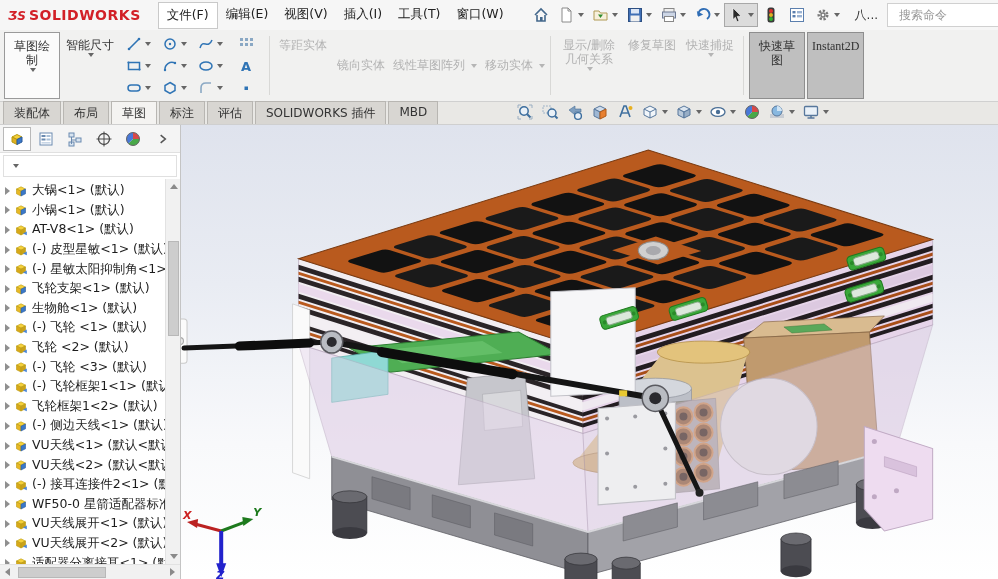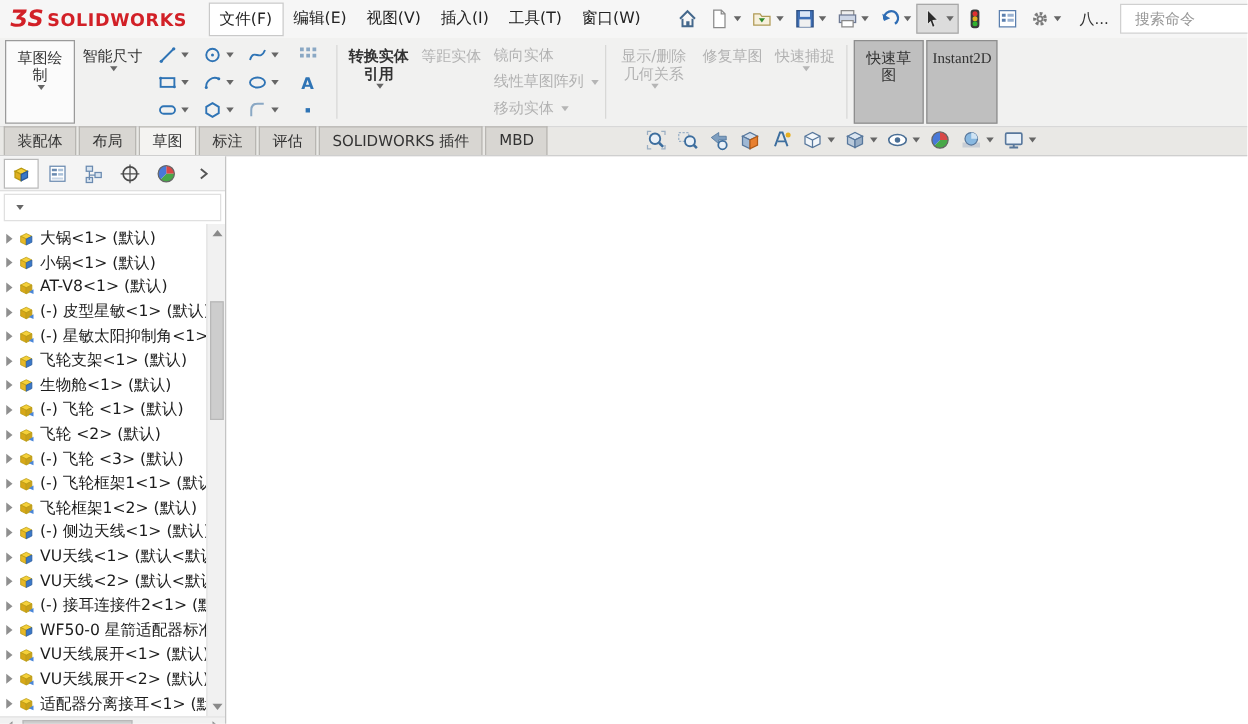--- a/index.html
+++ b/index.html
@@ -7,21 +7,21 @@
     font-family:"DejaVu Sans","Liberation Sans",sans-serif; font-size:12px; color:#333; background:#fff; }
   .icn { display:inline-flex; align-items:center; justify-content:center; }
   .icn svg { display:block; }
   .caret { width:0;height:0;border-left:3.5px solid transparent;border-right:3.5px solid transparent;
     border-top:4px solid #666; display:inline-block; margin-left:2px; flex:none; }
   .caret.dis { border-top-color:#b5b5b5; }
 
   
   .menubar { height:30px; display:flex; align-items:center; background:#f6f6f6; padding:0 8px; gap:1px; }
   .logo { display:flex; align-items:baseline; gap:3px; margin-right:16px; flex:none; }
-  .logo-mark { color:#d22027; font-weight:bold; font-style:italic; font-size:18px; }
+  .logo-mark { color:#d22027; font-weight:bold; font-style:italic; font-size:12px; }
   .logo-text { color:#d22027; font-weight:bold; font-size:14px; letter-spacing:.5px; }
   .menu-item { padding:4px 8px; font-size:12.5px; color:#222; white-space:nowrap; }
   .menu-item.first { background:#fff; border:1px solid #c9c9c9; }
   .pinbtn { margin:0 10px 0 4px; }
   .qt-btn { display:flex; align-items:center; padding:2px 3px; border:1px solid transparent; }
   .qt-btn.pressed { background:#dcdcdc; border-color:#a8a8a8; }
   .user-label { margin:0 8px 0 10px; color:#333; white-space:nowrap; }
   .search-wrap { margin-left:auto; display:flex; align-items:center; background:#fff;
     border:1px solid #d0d0d0; width:210px; height:24px; padding:0 5px; gap:6px; flex:none; }
   .search-placeholder { color:#999; flex:1; white-space:nowrap; overflow:hidden; }
@@ -32,35 +32,35 @@
   .rb-sep { width:1px; background:#d8d8d6; margin:4px 3px; flex:none; }
   .rb-big { display:flex; flex-direction:column; align-items:center; justify-content:flex-start;
     padding:5px 4px 1px; text-align:center; font-size:12px; line-height:1.15; color:#333; flex:none; max-width:56px; }
   .rb-big .lbl { margin-top:2px; }
   .rb-big.selected { border:1px solid #9a9a9a; background:#fbfbfb; }
   .rb-big.disabled { color:#b2b2b2; }
   .rb-big.pressed { background:#bfbfbf; border:1px solid #8e8e8e;font-family:Liberation Serif, serif; }
   .sk-grid { display:grid; grid-template-columns:repeat(4,36px); grid-auto-rows:22px;
     align-content:center; flex:none; }
   .sk-btn { display:flex; align-items:center; justify-content:center; gap:1px; }
-  .rb-col { display:flex; flex-direction:column; justify-content:center; gap:4px; color:#b2b2b2; flex:none; }
+  .rb-col { display:flex; justify-content:center; gap:4px; color:#b2b2b2; flex:none; }
   .rb-row { display:flex; align-items:center; gap:4px; white-space:nowrap; }
 
   
   .tabrow { height:23px; background:#e9e8e5; border-bottom:1px solid #cfcfcf;
     display:flex; align-items:flex-end; position:relative; }
   .tabs { display:flex; margin-left:3px; }
   .tab { padding:3px 10px 2px; font-size:12px; background:#d8d6d2; border:1px solid #b8b6b2;
     border-bottom:none; margin-right:2px; color:#333; white-space:nowrap; }
   .tab.active { background:#f4f3f1; }
   .hud { position:absolute; left:516px; top:1px; display:flex; align-items:center; gap:7px; }
   .hud-btn { display:flex; align-items:center; gap:1px; }
 
   
-  .main { display:flex; height:454px;flex-direction:column; }
+  .main { display:flex; height:454px; }
   .panel { width:181px; background:#fff; border-right:1px solid #c4c4c4;
     display:flex; flex-direction:column; position:relative; flex:none; }
   .panel-tabs { height:28px; display:flex; align-items:center; background:#f4f4f4;
     border-bottom:1px solid #e0e0e0; padding-left:3px; gap:1px; }
   .ptab { width:28px; height:24px; display:flex; align-items:center; justify-content:center;
     border:1px solid transparent; }
   .ptab.active { background:#fff; border-color:#b9b9b9; }
   .ptab-expand { margin-left:auto; margin-right:3px; }
   .panel-filter { height:22px; display:flex; align-items:center; border:1px solid #e0e0e0;
     margin:2px 3px; padding:1px 4px; gap:3px; }
@@ -326,25 +326,20 @@
       </div>
       <div class="sk-btn">
         <span class="icn">
           <svg width="16" height="16" viewBox="0 0 16 16">
             <rect x="6.5" y="6.5" width="3.5" height="3.5" fill="#2f74b5"></rect>
           </svg>
         </span>
       </div>
     </div>
   <div class="rb-sep"></div>
-  <div class="rb-big">
-    <span class="icn"></span>
-    <span class="lbl" style="font-weight:bold">转换实体引用</span>
-    <span class="caret"></span>
-  </div>
   <div class="rb-big disabled">
     <span class="icn"></span>
     <span class="lbl">等距实体</span>
   </div>
   <div class="rb-col">
     <div class="rb-row">
       <span class="icn"></span>
       <span>镜向实体</span>
     </div>
     <div class="rb-row">

